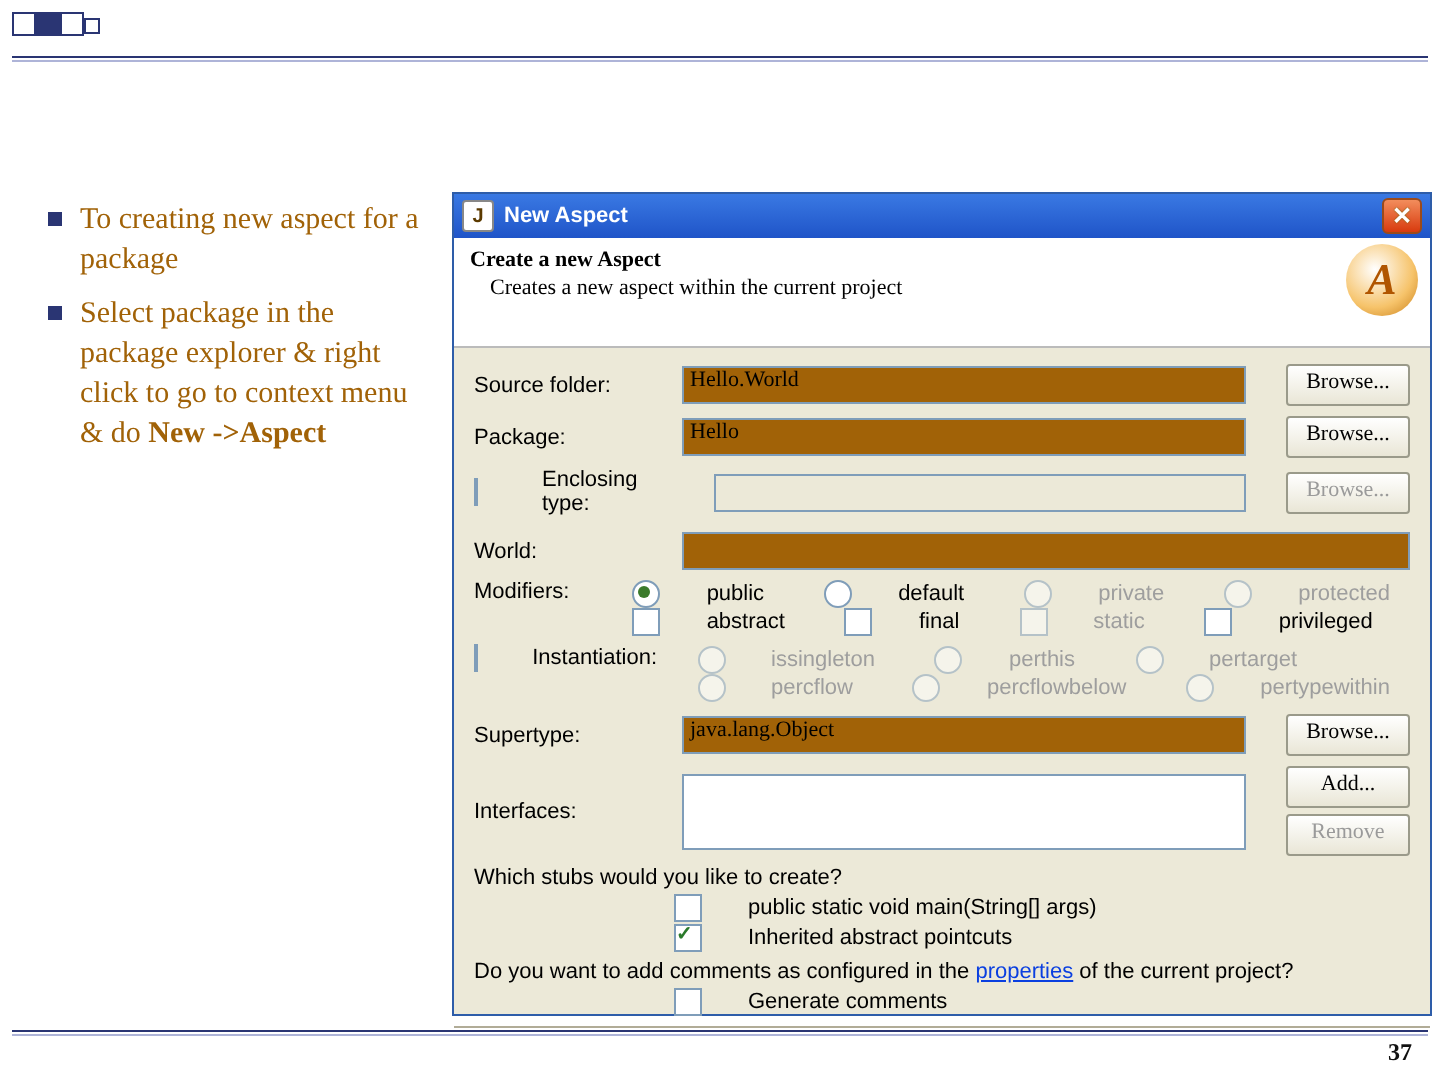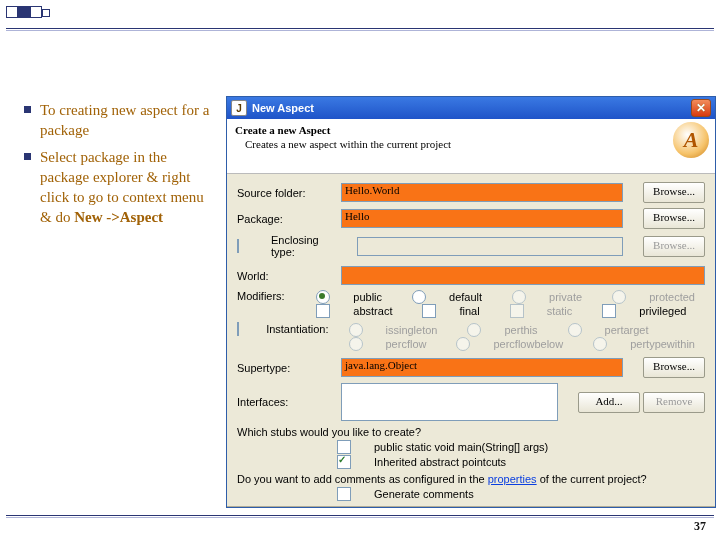--- a/index.html
+++ b/index.html
@@ -25,21 +25,21 @@
 .dlg .titlebar .jicon{width:14px;height:14px;background:#fff;border:1px solid #888;border-radius:2px;margin-right:5px;display:flex;align-items:center;justify-content:center;font:700 10px Arial;color:#5b3a00}
 .dlg .titlebar .t{flex:1;color:#fff;font-weight:700}
 .dlg .titlebar .close{width:18px;height:16px;background:linear-gradient(#f28d5c,#d83a0e);border:1px solid #9b4a1a;border-radius:3px;display:flex;align-items:center;justify-content:center;color:#fff;font:700 12px Arial;text-shadow:0 0 1px #660}
 .banner{height:44px;background:#fff;border-bottom:1px solid #bbb;position:relative;padding:5px 8px}
 .banner .h{font:700 11px Tahoma;margin-bottom:2px}
 .banner .p{font:11px Tahoma;padding-left:10px}
 .banner .glyph{position:absolute;right:6px;top:3px;width:36px;height:36px;border-radius:50%;background:radial-gradient(circle at 40% 35%,#fff,#f6c36a 60%,#c77b14);display:flex;align-items:center;justify-content:center;color:#b05500;font:italic 700 22px Georgia}
 .form{padding:8px 10px}
 .row{display:flex;align-items:center;margin-bottom:5px;gap:20px}
 .lbl{width:84px;color:#000}
-.inp{flex:1;height:17px;background:#f97316;border:1px solid #7f9db9;padding:0 3px;font:11px Tahoma}
+.inp{flex:1;height:17px;background:#a16207;border:1px solid #7f9db9;padding:0 3px;font:11px Tahoma}
 .inp.dis{background:#ece9d8;color:#888}
 .btn{width:60px;height:19px;background:linear-gradient(#fff,#e9e6d6);border:1px solid #9a9a8a;border-radius:2px;font:11px Tahoma;text-align:center;line-height:17px;cursor:pointer}
 .btn.dis{color:#9a9a9a}
 .cb,.rb{width:12px;height:12px;border:1px solid #7f9db9;background:#fff;margin-right:3px;flex-shrink:0}
 .rb{border-radius:50%}
 .cblbl,.rblbl{margin-right:10px;white-space:nowrap}
 .cblbl.dis,.rblbl.dis{color:#9e9e9e}
 .rb.checked::after{content:"";display:block;width:6px;height:6px;background:#3b7a2b;border-radius:50%;margin:2px}
 .cb.checked::after{content:"✓";display:block;font:700 10px Arial;color:#2a7a2a;margin-top:-2px;margin-left:0}
 .listbox{height:36px;background:#fff;border:1px solid #7f9db9;flex:1}
@@ -149,21 +149,21 @@
       </div>
 
       <div class="row" style="margin-top:6px">
         <div class="lbl">Supertype:</div>
         <div class="inp">java.lang.Object</div>
         <div class="btn">Browse...</div>
       </div>
       <div class="row" style="align-items:center">
         <div class="lbl">Interfaces:</div>
         <div class="listbox"></div>
-        <div style="display:flex;gap:3px">
+        <div style="display:flex;flex-direction:column;gap:3px">
           <div class="btn">Add...</div>
           <div class="btn dis">Remove</div>
         </div>
       </div>
 
       <div class="q">Which stubs would you like to create?</div>
       <div class="stubs">
         <div class="row">
             <span class="cb"></span>
             <span class="cblbl">public static void main(String[] args)</span>

